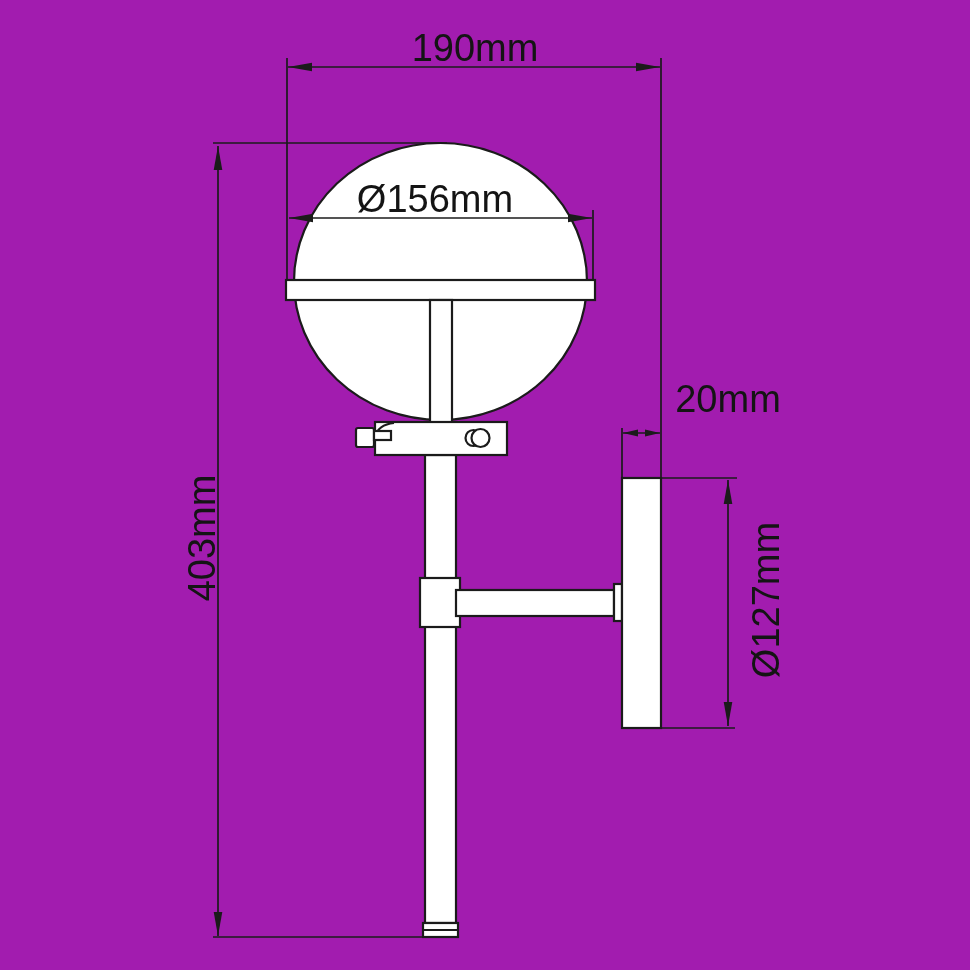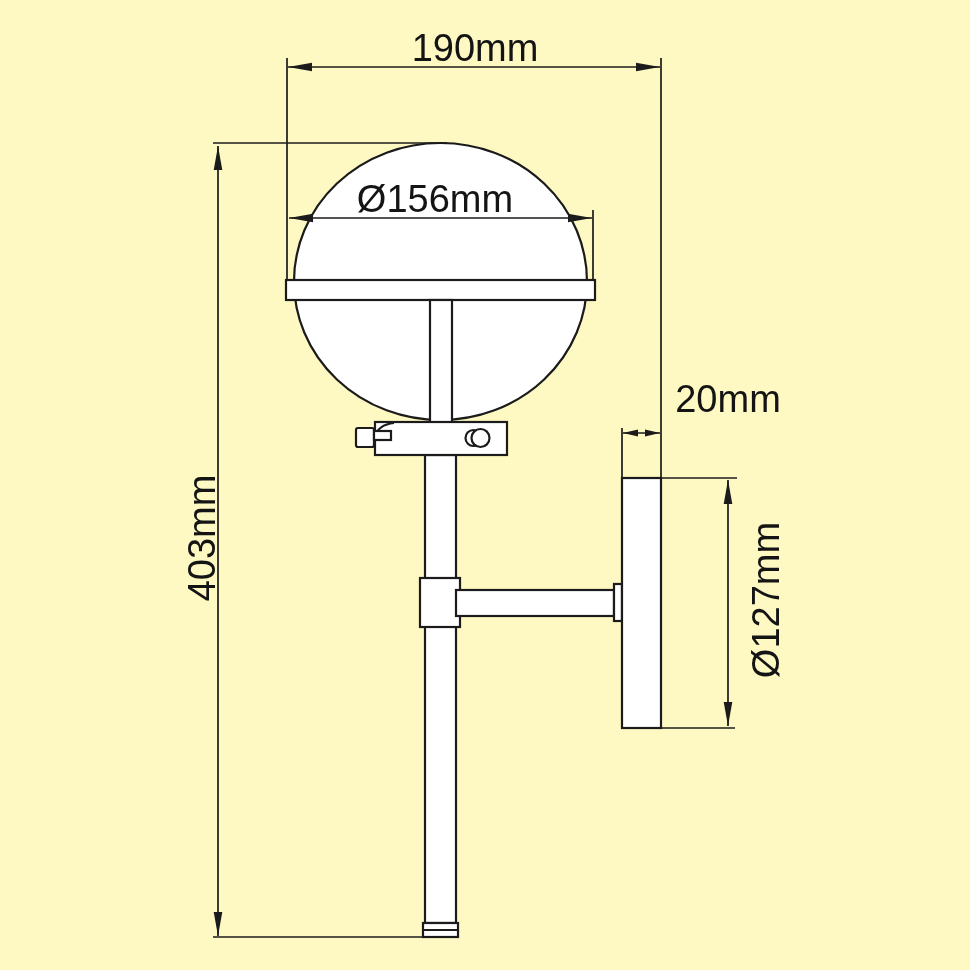--- a/index.html
+++ b/index.html
@@ -7,21 +7,21 @@
     padding: 0;
     background: #ffffff;
     width: 970px;
     height: 970px;
     overflow: hidden;
   }
   .canvas {
     position: relative;
     width: 970px;
     height: 970px;
-    background: #fef9c3;
+    background: #a21caf;
   }
   svg text {
     font-family: "Liberation Sans", "DejaVu Sans", sans-serif;
     font-size: 38px;
     fill: #141414;
   }
   .obj {
     fill: #ffffff;
     stroke: #1b1b1b;
     stroke-width: 2.2;

